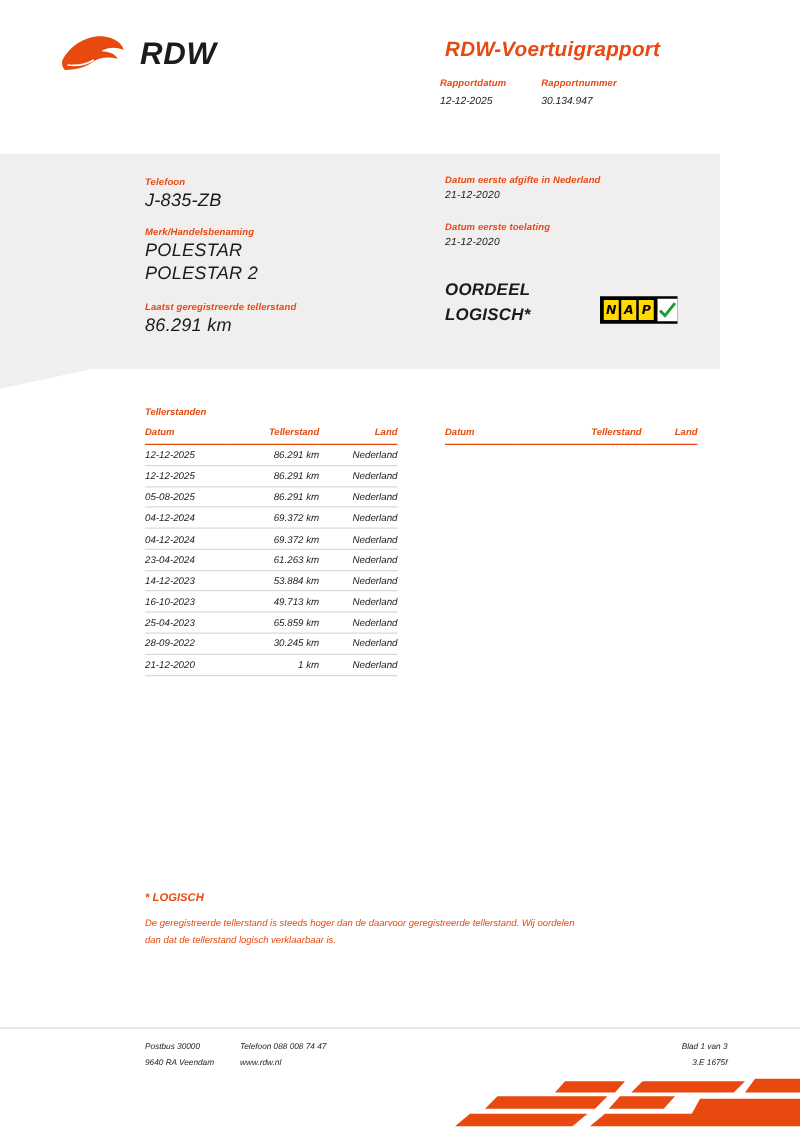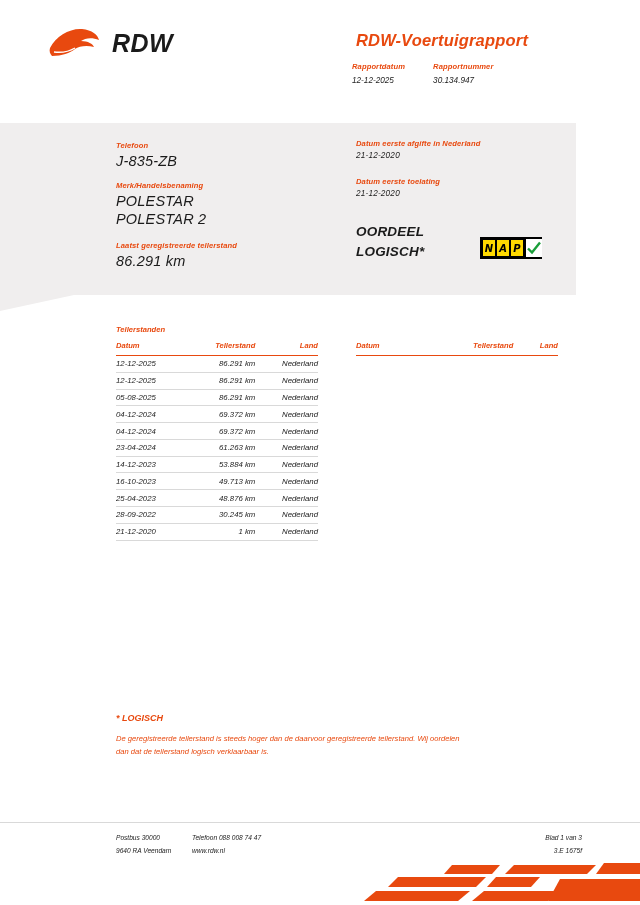--- a/index.html
+++ b/index.html
@@ -386,21 +386,21 @@
             <td class="num">53.884 km</td>
             <td class="land">Nederland</td>
           </tr>
           <tr>
             <td>16-10-2023</td>
             <td class="num">49.713 km</td>
             <td class="land">Nederland</td>
           </tr>
           <tr>
             <td>25-04-2023</td>
-            <td class="num">48.876 km</td>
+            <td class="num">65.859 km</td>
             <td class="land">Nederland</td>
           </tr>
           <tr>
             <td>28-09-2022</td>
             <td class="num">30.245 km</td>
             <td class="land">Nederland</td>
           </tr>
           <tr>
             <td>21-12-2020</td>
             <td class="num">1 km</td>

